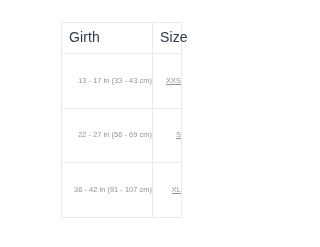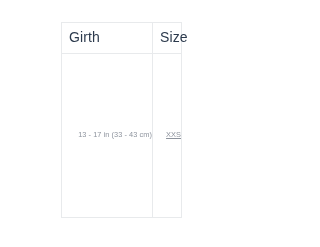--- a/index.html
+++ b/index.html
@@ -83,15 +83,23 @@
       <tr>
         <th>Girth</th>
         <th>Size</th>
       </tr>
     </thead>
     <tbody>
       <tr>
         <td class="cell-girth">13 - 17 in (33 - 43 cm)</td>
         <td class="cell-size">XXS</td>
       </tr>
+      <tr>
+        <td class="cell-girth">22 - 27 in (56 - 69 cm)</td>
+        <td class="cell-size">S</td>
+      </tr>
+      <tr>
+        <td class="cell-girth">36 - 42 in (91 - 107 cm)</td>
+        <td class="cell-size">XL</td>
+      </tr>
     </tbody>
   </table>
 </div>
 
 </body></html>

